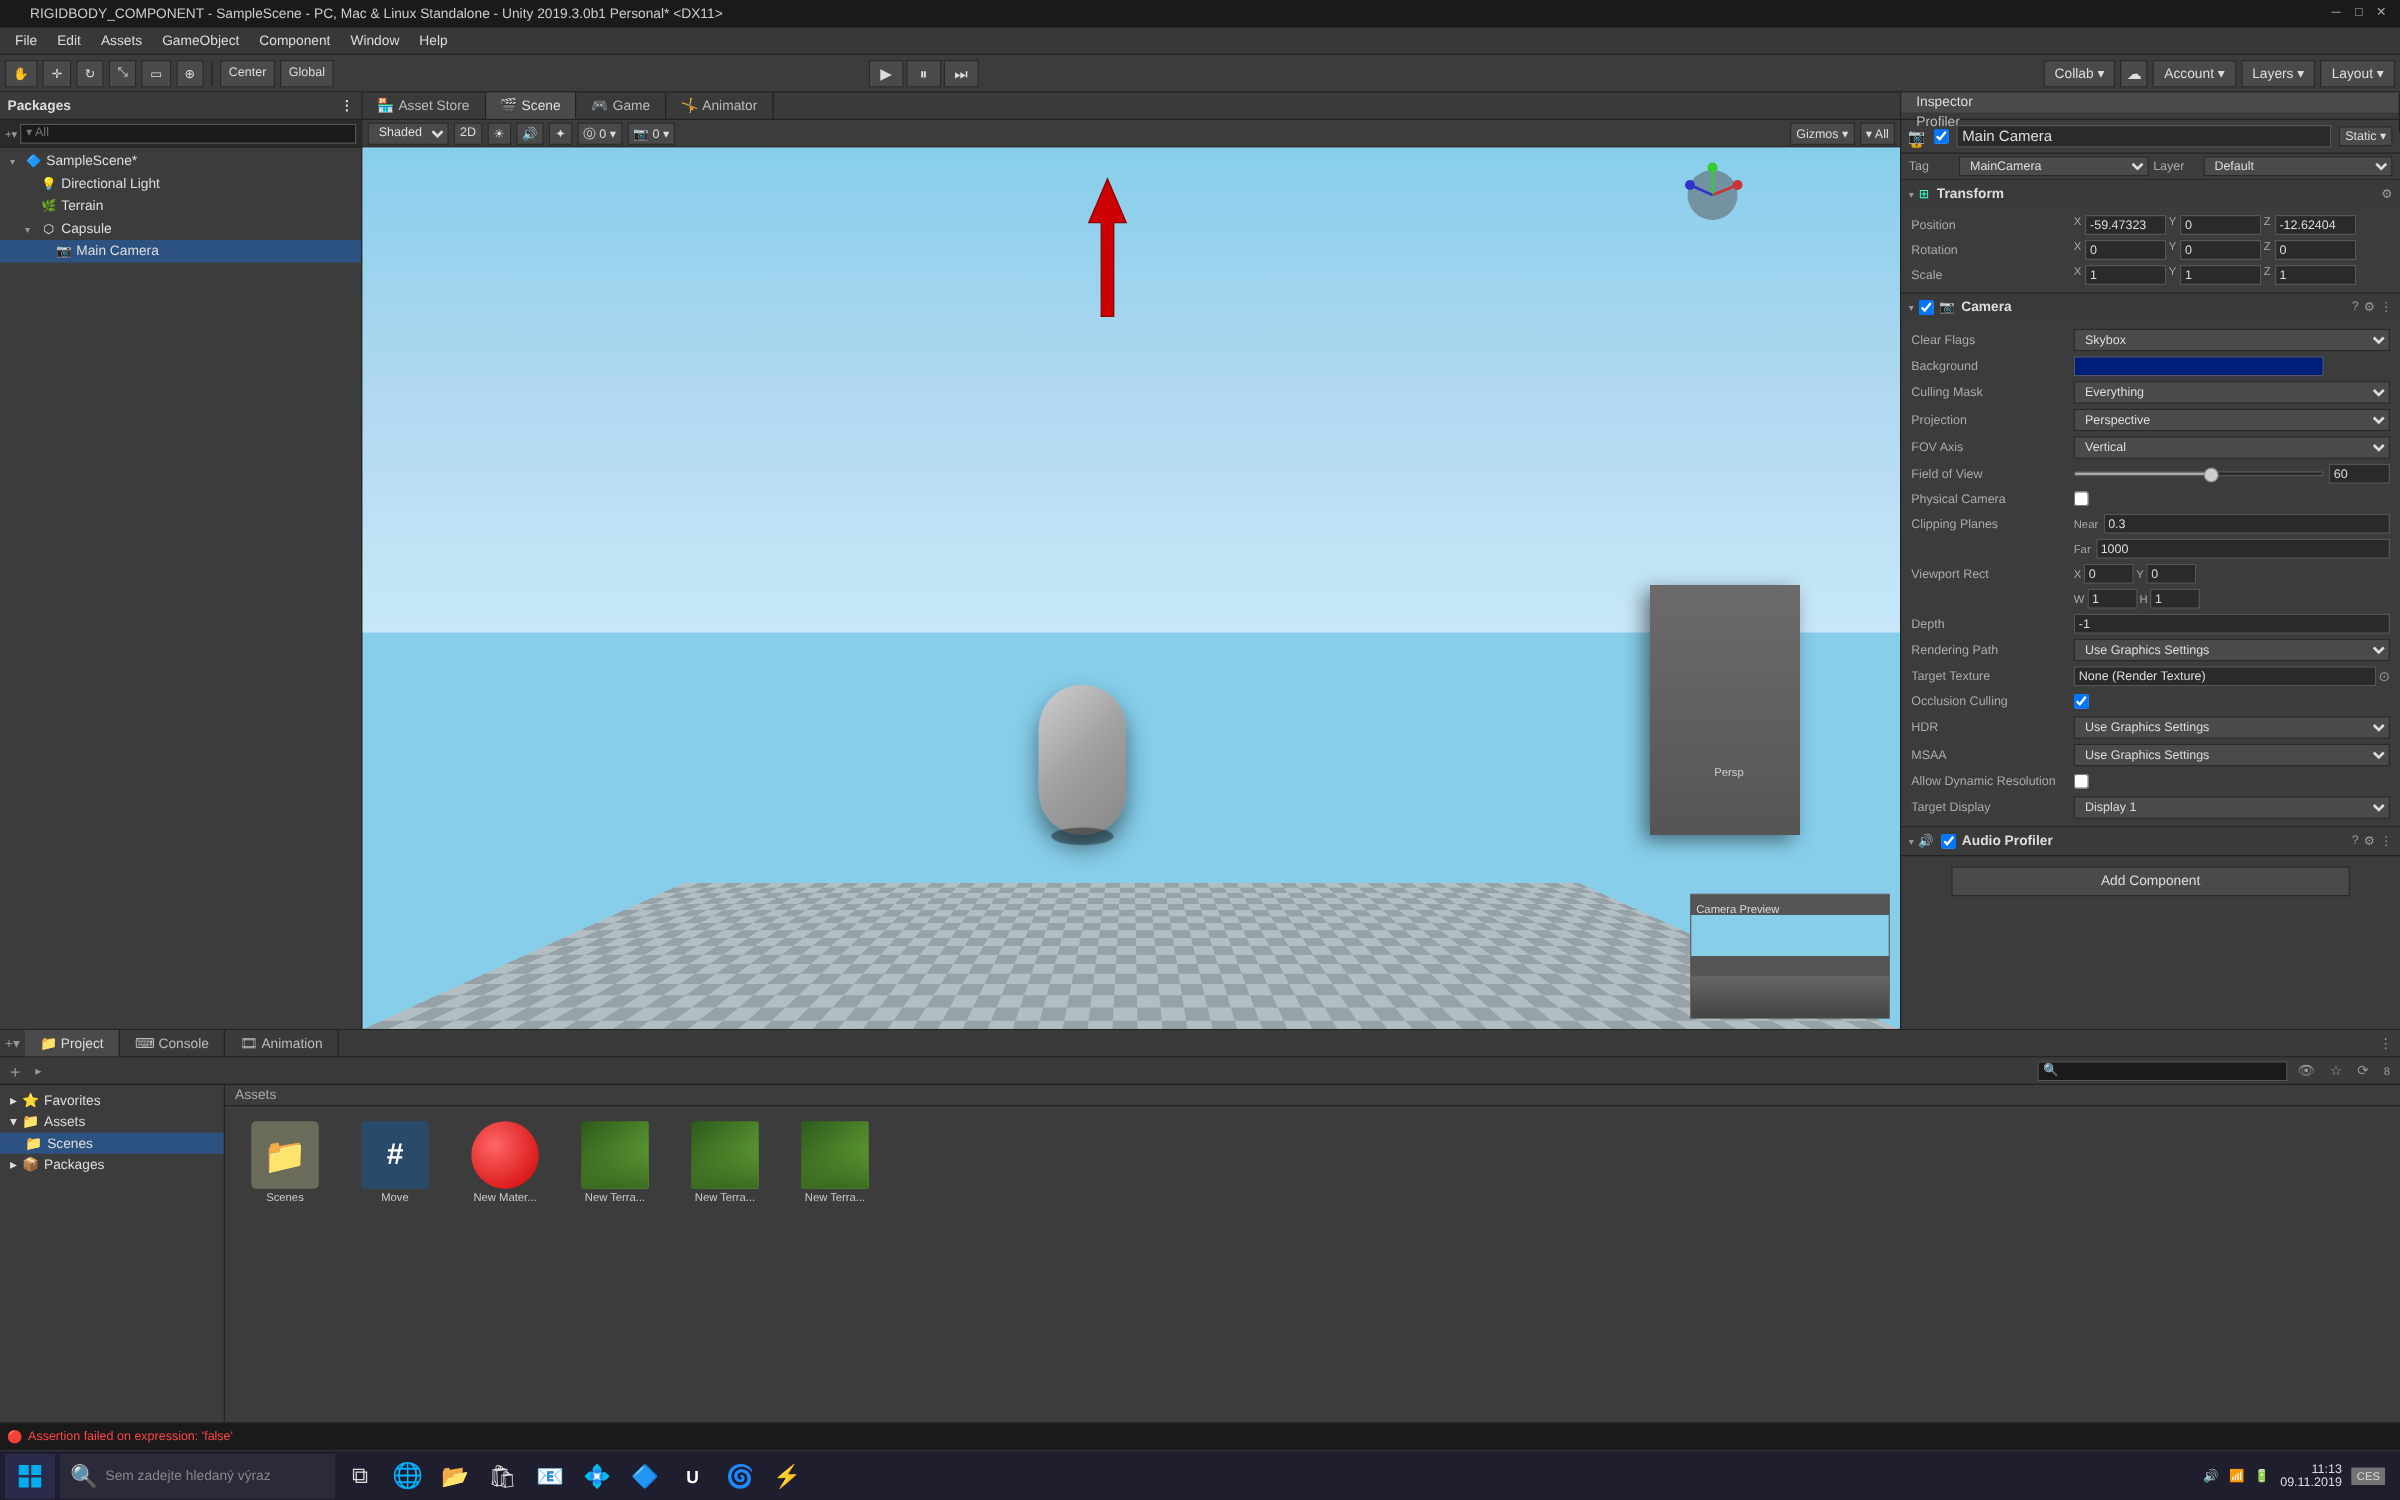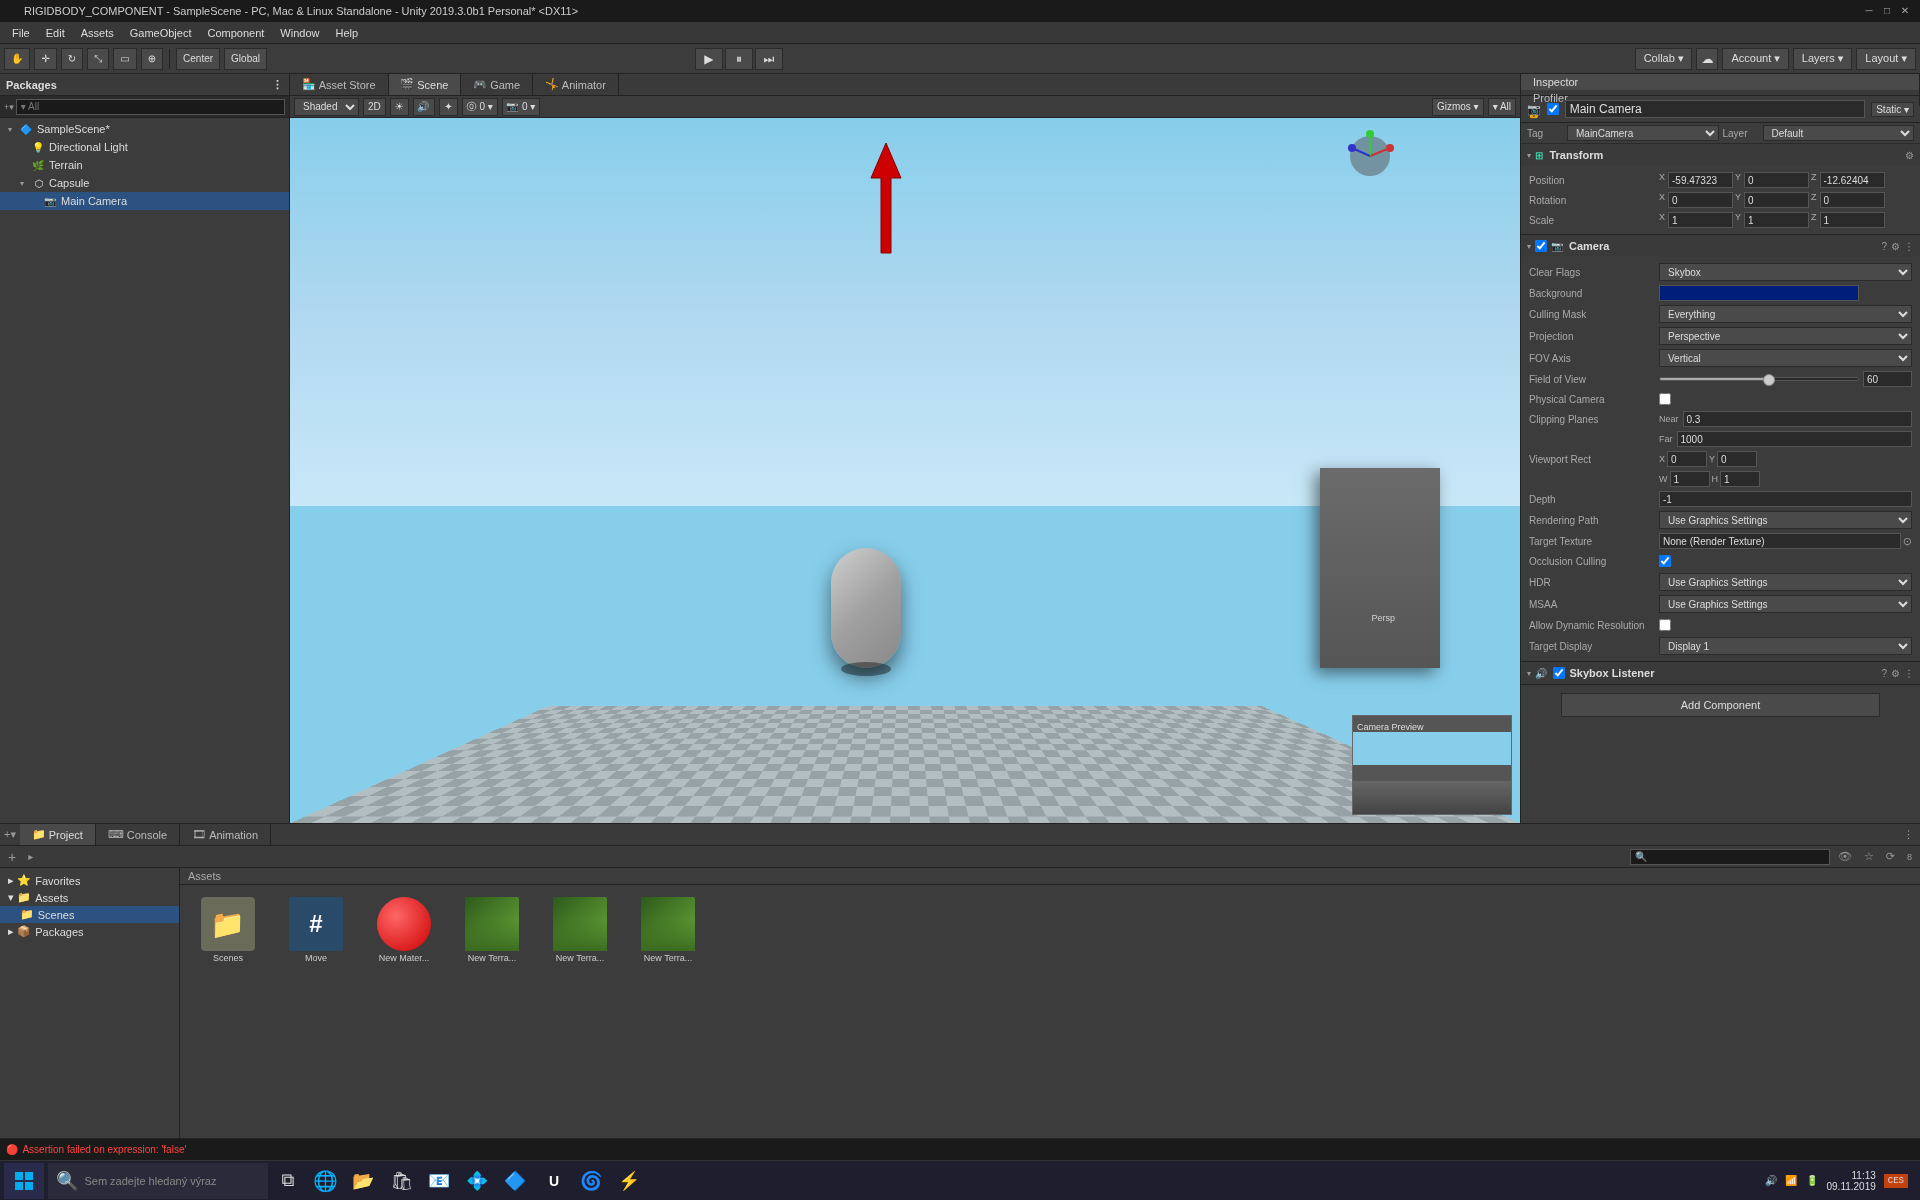--- a/index.html
+++ b/index.html
@@ -1256,21 +1256,21 @@
           </div>
         </div>
       </div>
     </div>
 
     <div class="component-section">
       <div class="component-header">
         <span class="component-arrow">▾</span>
         <span style="color:#999; font-size:10px; margin-right:2px;">🔊</span>
         <input type="checkbox" class="checkbox-small" checked="" style="">
-        <span class="component-title">Skybox Listener</span>
+        <span class="component-title">Audio Profiler</span>
         <div class="component-icons">
           <span>?</span>
           <span>⚙</span>
           <span>⋮</span>
         </div>
       </div>
     </div>
 
     <button class="add-component-btn">Add Component</button>
   </div>
@@ -1427,15 +1427,15 @@
     </div>
   </div>
   <div class="taskbar-right">
     <span>🔊</span>
     <span>📶</span>
     <span>🔋</span>
     <div class="taskbar-time">
       <div>11:13</div>
       <div>09.11.2019</div>
     </div>
-    <span style="background:#c2410c; padding:2px 4px; font-size:9px;font-family:Liberation Mono, monospace;">CES</span>
+    <span style="background:#737373; padding:2px 4px; font-size:9px;">CES</span>
   </div>
 </div>
 
 </body></html>

